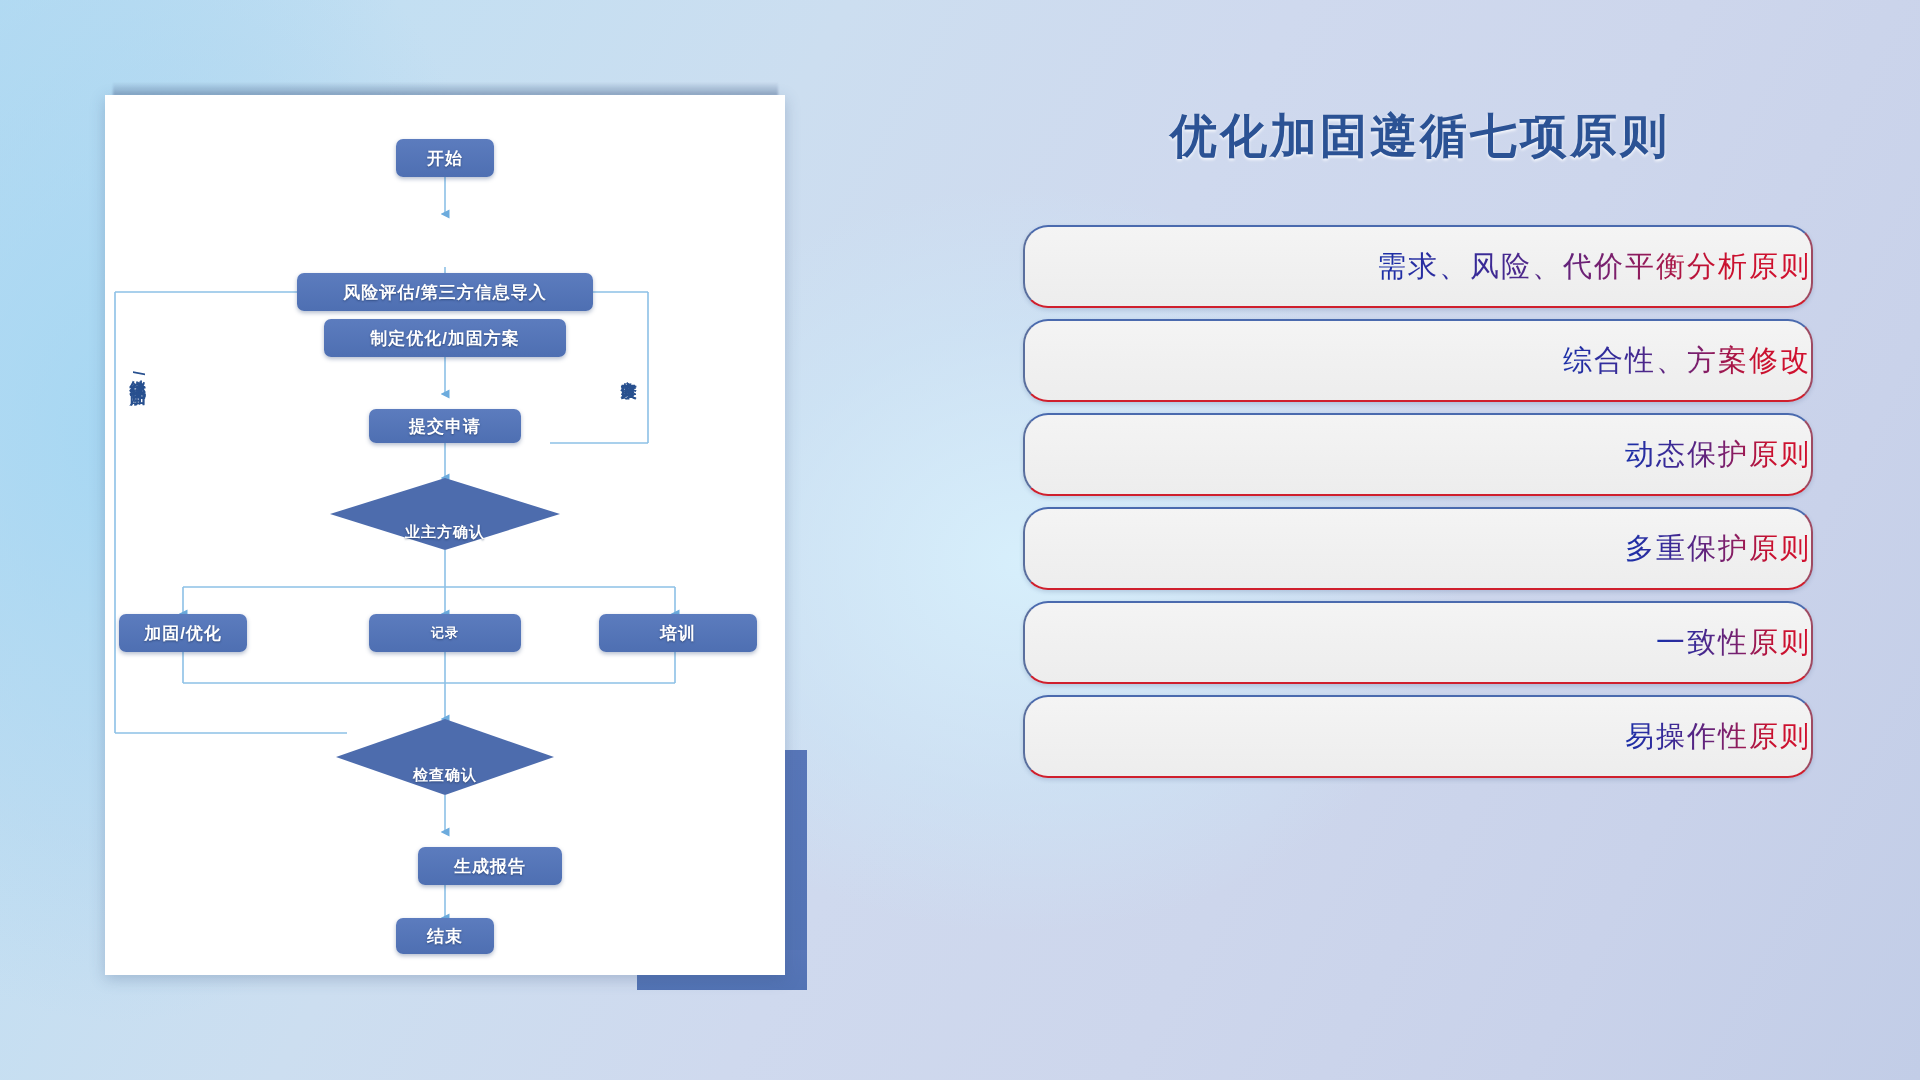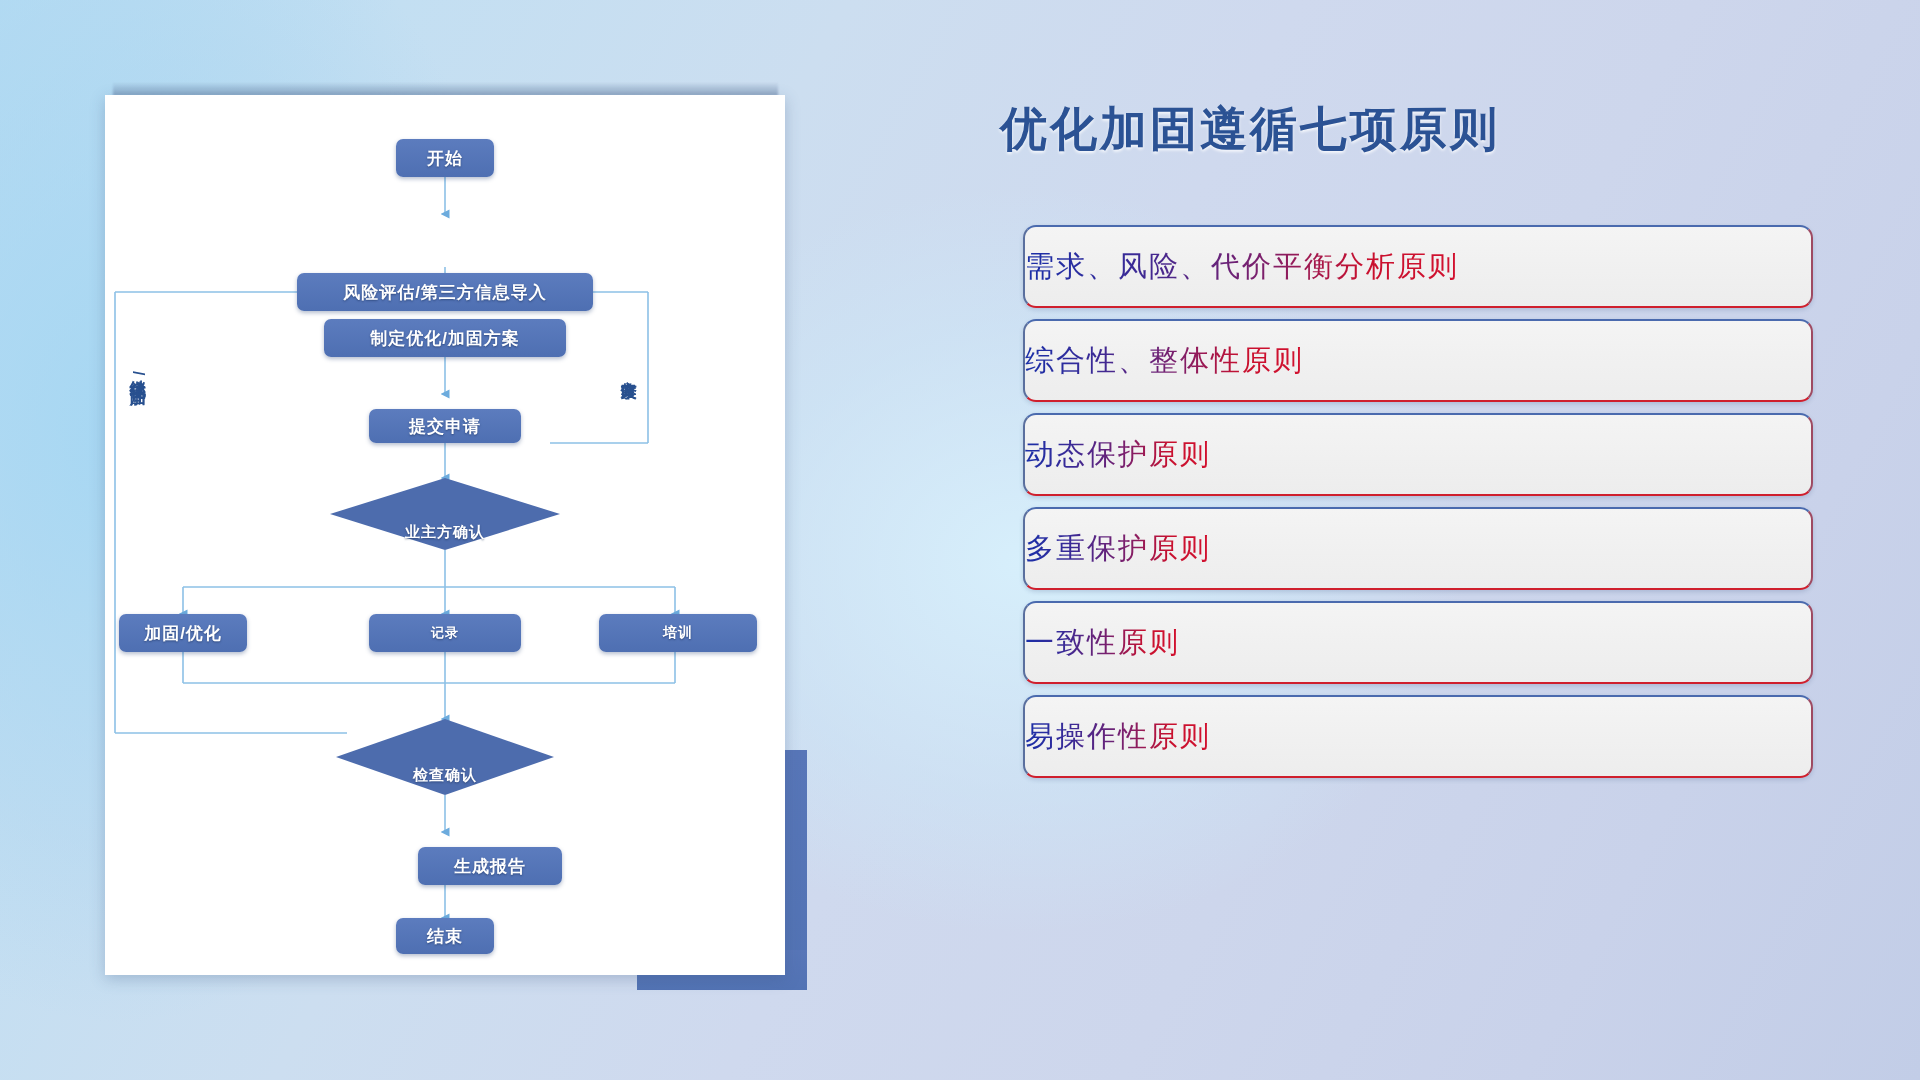--- a/index.html
+++ b/index.html
@@ -65,32 +65,33 @@
   .vlabel{
     position:absolute;
     writing-mode:vertical-rl;
     color:#28508f;font-weight:bold;font-size:16px;
     letter-spacing:1px;line-height:1.05;
   }
 
   
   #right-panel{position:absolute;left:1000px;top:0;width:920px;height:1080px;}
   #deck-title{
-    position:absolute;left:0;top:98px;width:840px;
+    position:absolute;left:0;top:105px;width:840px;
+    text-align:center;
     font-size:47px;font-weight:bold;color:#2b5294;
     letter-spacing:3px;
     text-shadow:0 2px 3px rgba(255,255,255,0.8);
   }
   #cards{position:absolute;left:23px;top:225px;width:790px;}
   .pcard{
     position:relative;
     height:79px;margin-bottom:11px;
-    display:flex;align-items:center;justify-content:flex-start;
+    display:flex;align-items:center;justify-content:flex-end;
     background:linear-gradient(180deg,#f4f4f4 0%,#f0f0f0 55%,#ededed 100%);
-    border-radius:13px;
+    border-radius:25px;
     border-top:2px solid #4a6aae;
     border-left:2px solid #5a6f9e;
     border-right:2px solid #9e4a62;
     border-bottom:2px solid #cf1f2d;
     box-shadow:0 2px 4px rgba(70,95,140,0.22);
   }
   .pcard .ptext{
     font-size:29px;font-weight:500;letter-spacing:2px;
     background:linear-gradient(90deg,#1a2fa8 0%,#3a2a96 25%,#7d1f6b 55%,#c8102e 78%,#d2112f 100%);
     -webkit-background-clip:text;background-clip:text;
@@ -163,21 +164,21 @@
 
     <div class="diamond" style="left:225px;top:383px;width:230px;height:72px;font-size:15px;">
       <div class="dshape"></div>
       <span>业主方确认</span>
     </div>
 
     <div class="node" style="left:14px;top:519px;width:128px;height:38px;font-size:17px;">加固/优化</div>
 
     <div class="node" style="left:264px;top:519px;width:152px;height:38px;font-size:13px;">记录</div>
 
-    <div class="node" style="left:494px;top:519px;width:158px;height:38px;font-size:14px;">培训</div>
+    <div class="node" style="left:494px;top:519px;width:158px;height:38px;font-size:17px;">培训</div>
 
     <div class="diamond" style="left:231px;top:624px;width:218px;height:76px;font-size:15px;">
       <div class="dshape"></div>
       <span>检查确认</span>
     </div>
 
     <div class="node" style="left:268px;top:752px;width:144px;height:38px;font-size:17px;margin-left:45px;">生成报告</div>
 
     <div class="node" style="left:291px;top:823px;width:98px;height:36px;font-size:17px;">结束</div>
 
@@ -188,21 +189,21 @@
 
   <div id="deck-title">优化加固遵循七项原则</div>
 
   <div id="cards">
 
     <div class="pcard">
       <span class="ptext">需求、风险、代价平衡分析原则</span>
     </div>
 
     <div class="pcard">
-      <span class="ptext">综合性、整体性原则</span>
+      <span class="ptext">综合性、方案修改</span>
     </div>
 
     <div class="pcard">
       <span class="ptext">动态保护原则</span>
     </div>
 
     <div class="pcard">
       <span class="ptext">多重保护原则</span>
     </div>
 

